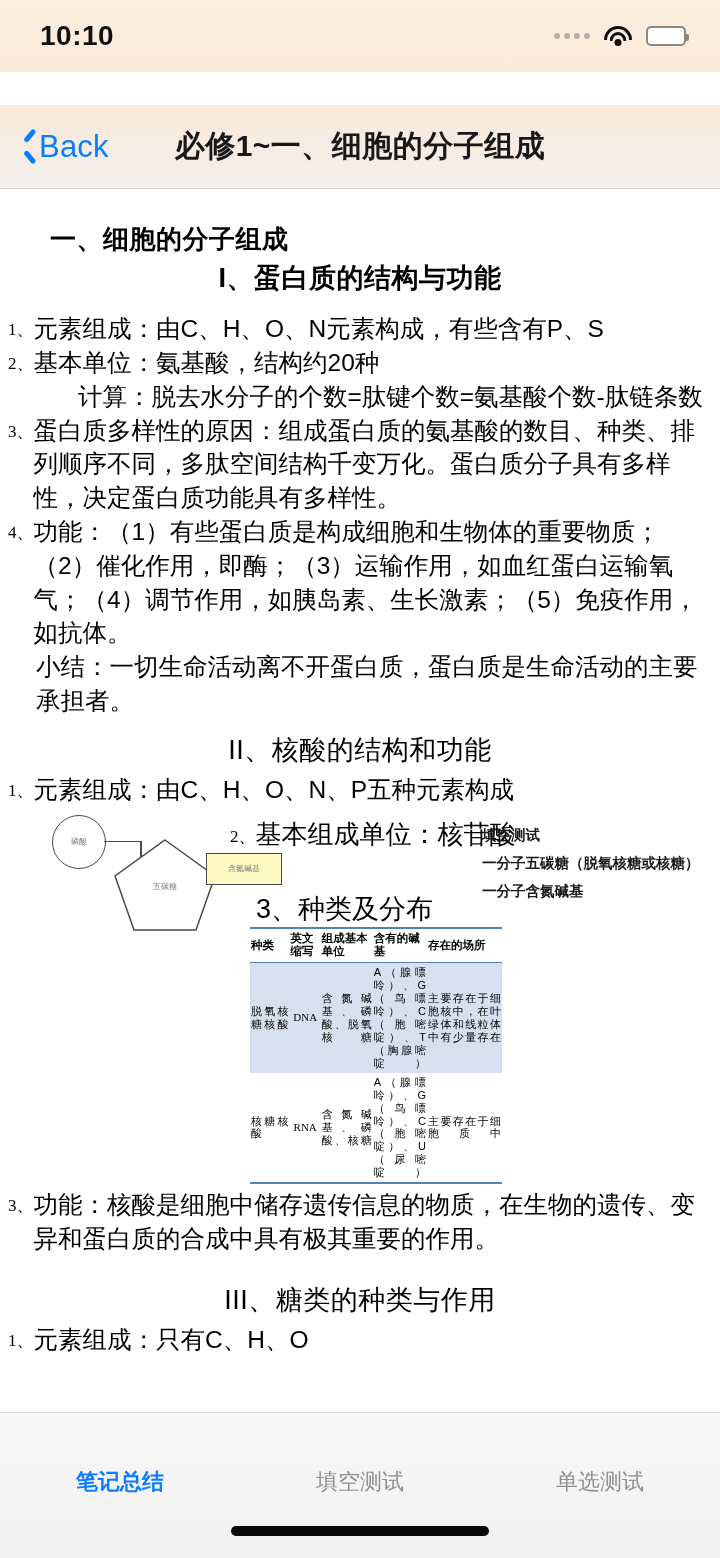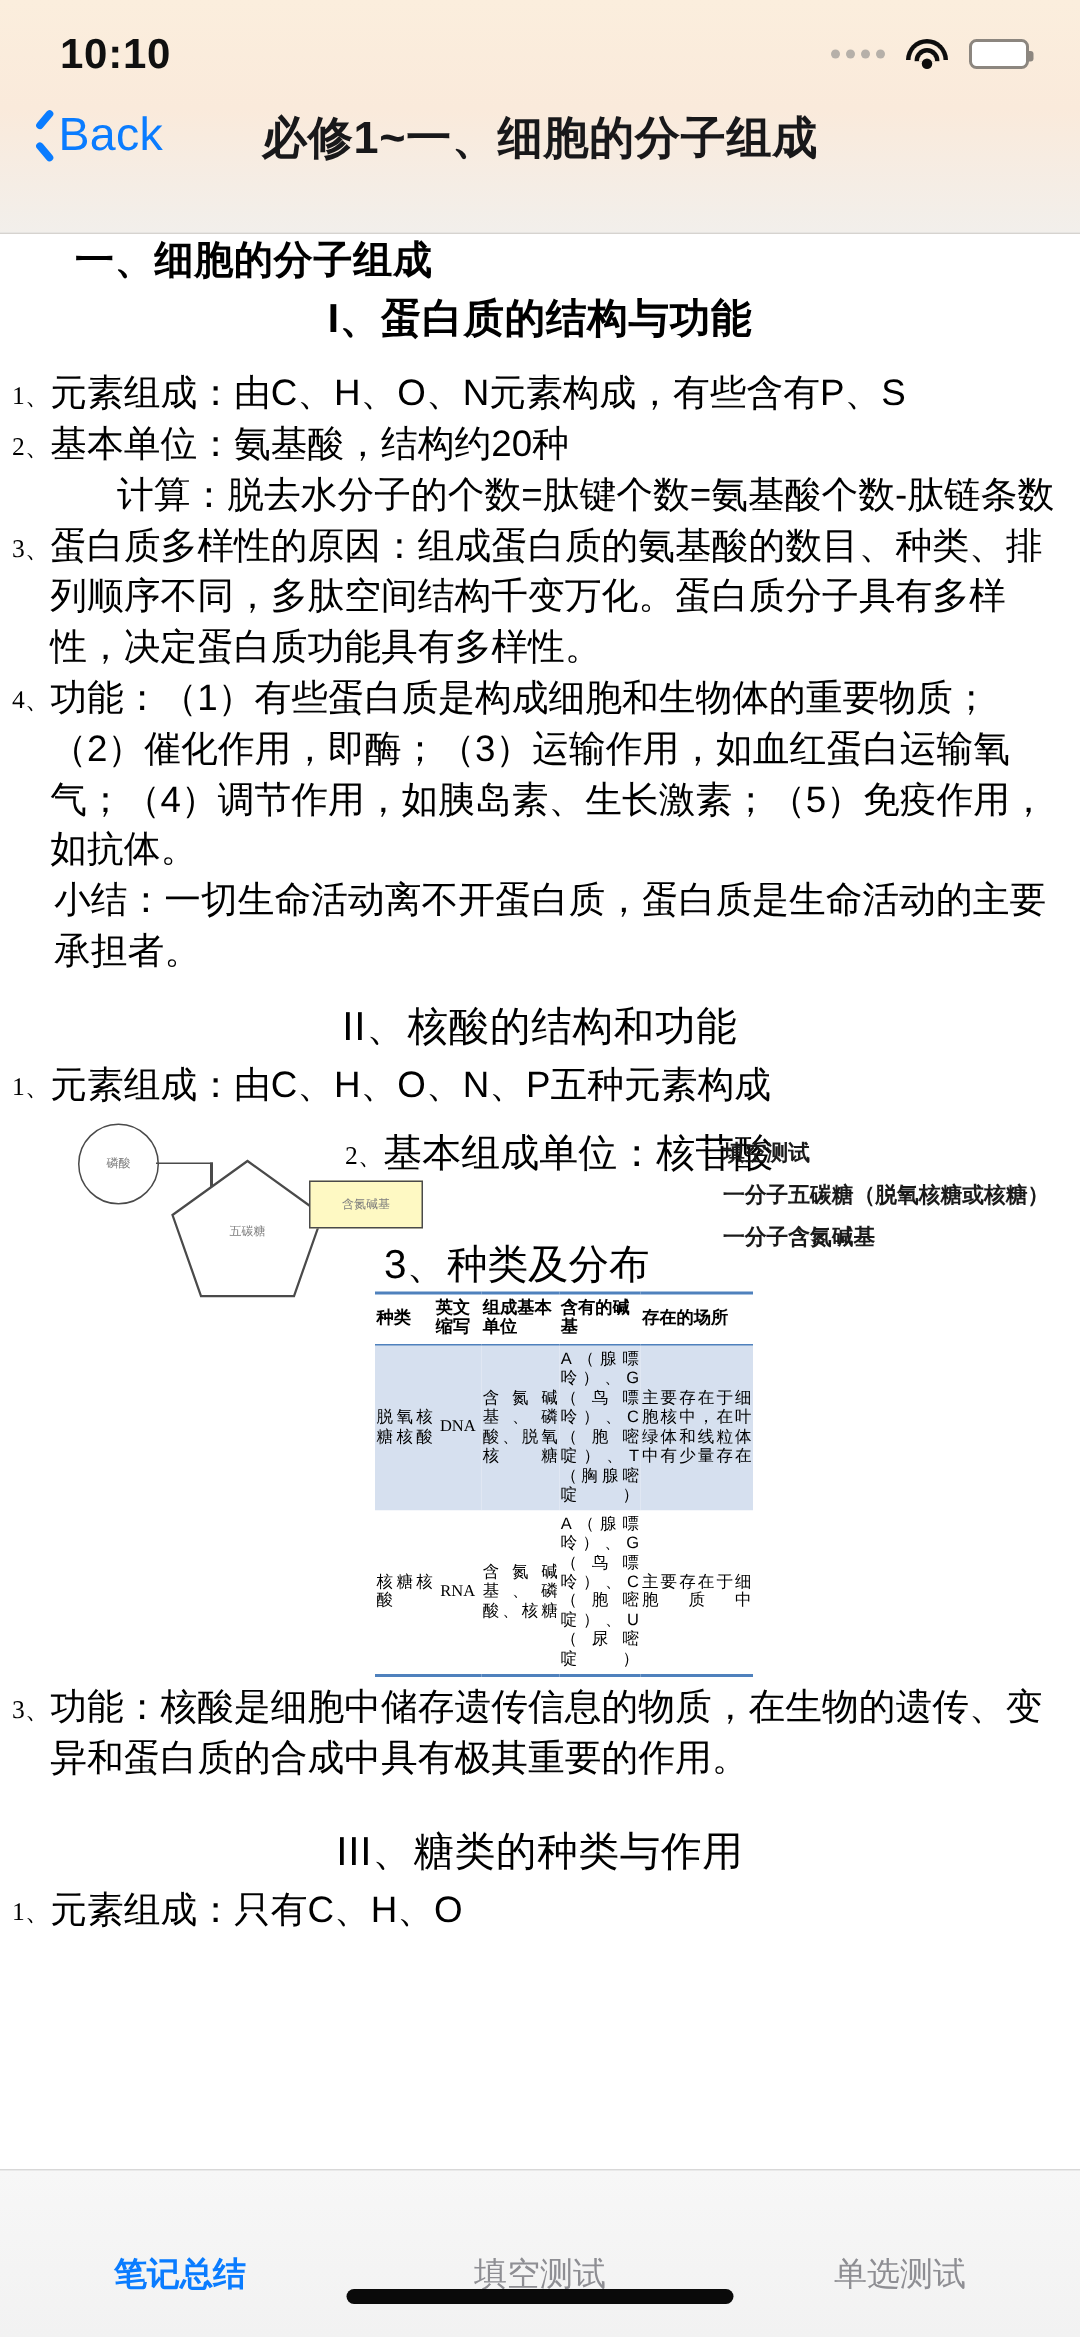--- a/index.html
+++ b/index.html
@@ -2,21 +2,21 @@
 <html><head>
 <meta charset="utf-8">
 <style>
   * { box-sizing: border-box; margin: 0; padding: 0; }
   html, body {
     width: 720px; height: 1558px;
     font-family: "Liberation Sans", "DejaVu Sans", sans-serif;
     background: #ffffff;
     overflow: hidden;
   }
-  #app { position: relative; width: 720px; height: 1558px; display: flex; flex-direction: column; }
+  #app { position: relative; width: 720px; height: 1558px; display: flex; flex-direction: column; gap: 33px; }
 
   
   .statusbar {
     height: 72px;
     background: linear-gradient(180deg, #fbeedd 0%, #faeadb 100%);
     display: flex; align-items: center; justify-content: space-between;
     padding: 0 34px 0 40px;
     flex: 0 0 auto;
   }
   .clock { font-size: 28px; font-weight: 700; color: #101010; letter-spacing: 0.5px; }
@@ -32,21 +32,21 @@
   .battery { width: 40px; height: 20px; border: 2px solid #8c867f; border-radius: 5px; position: relative;
      padding: 2px; background: #fff; }
   .battery .lvl { height: 100%; background: #0d0d0d; border-radius: 2px; }
   .battery:after { content:''; position: absolute; right: -5px; top: 6px; width: 3px; height: 7px;
      background: #8c867f; border-radius: 0 2px 2px 0; }
 
   
   .navbar {
     height: 84px;
     background: linear-gradient(180deg, #faeadb 0%, #f2efeb 100%);
-    display: flex; align-items: flex-start;
+    display: flex; align-items: center;
     position: relative;
     flex: 0 0 auto;
     border-bottom: 1px solid #d6d3cf;
   }
   .back-btn { display: flex; align-items: center; gap: 2px; padding-left: 22px; cursor: pointer; z-index: 2; }
   .chev { width: 15px; height: 27px; position: relative; }
   .chev:before, .chev:after {
     content: ''; position: absolute; left: 3px; width: 15px; height: 5px;
     background: #0a7cff; border-radius: 3px;
   }
@@ -123,21 +123,21 @@
   table.na tr.rna td { background: #ffffff; }
   table.na tbody tr.rna td { border-bottom: 2px solid #4f81bd; }
   .c1 { width: 38px; } .c2 { width: 30px; } .c3 { width: 50px; }
   .c4 { width: 52px; } .c5 { width: 72px; }
   td.just { text-align: justify; text-align-last: justify; }
   td.mid { text-align: left; text-align-last: left; }
   .ctr { text-align: center; }
 
   
   .tabbar {
-    flex: 0 0 auto; height: 112px;
+    flex: 0 0 auto; height: 146px;
     background: linear-gradient(180deg,#f7f7f7 0%, #f2f2f2 100%);
     border-top: 1px solid #d8d8d8;
     display: flex; align-items: flex-start; justify-content: space-around;
     padding-top: 54px;
     position: relative;
   }
   .tab { font-size: 22px; color: #8e8e93; cursor: pointer; }
   .tab.active { color: #0a7cff; font-weight: 700; }
   .home-ind {
     position: absolute; bottom: 22px; left: 50%; transform: translateX(-50%);

